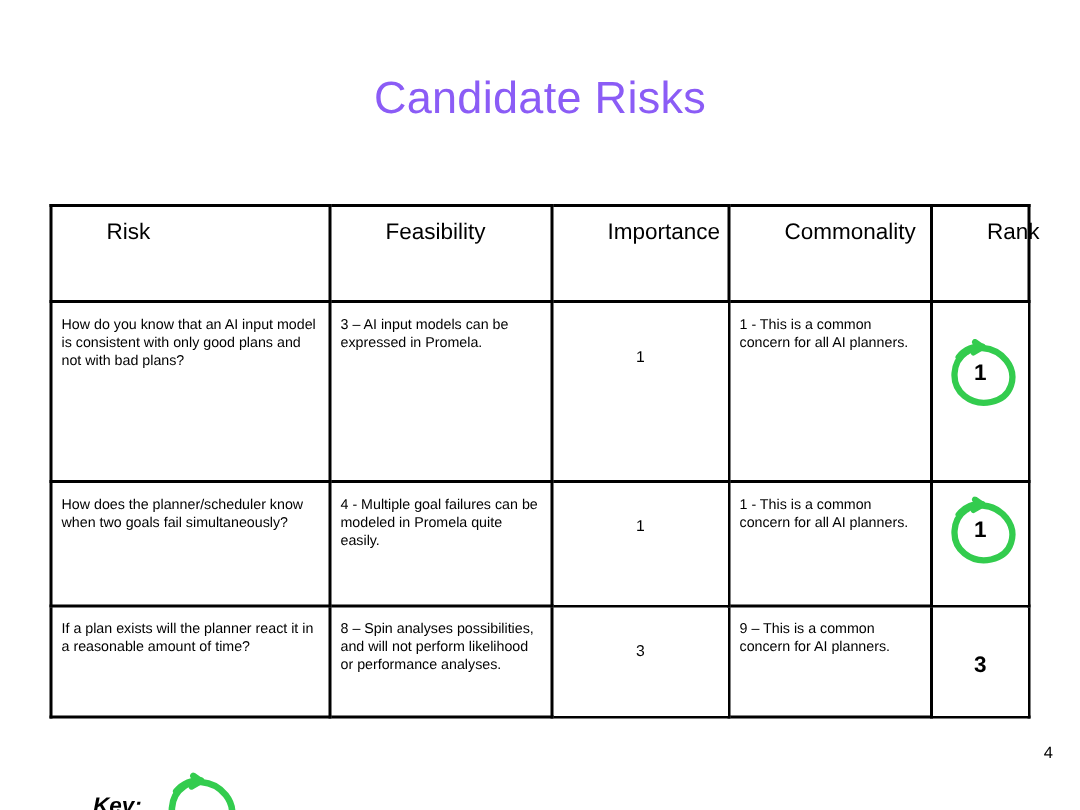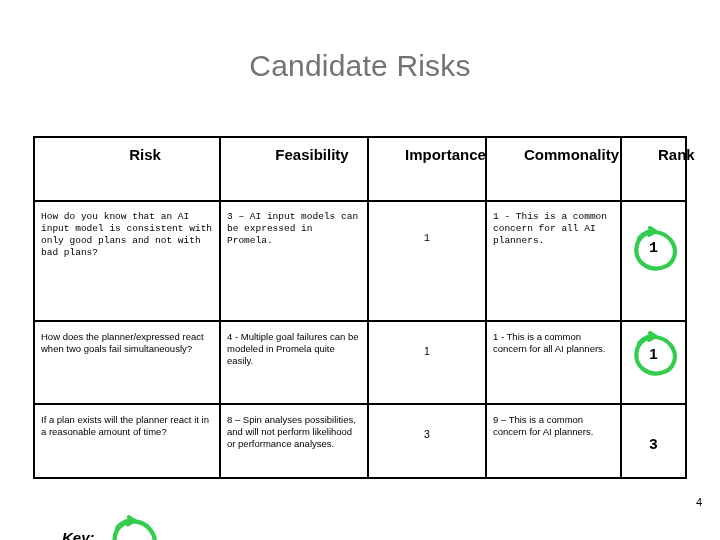--- a/index.html
+++ b/index.html
@@ -20,21 +20,21 @@
   .slide-title {
     position: absolute;
     left: 0;
     top: 48px;
     width: 720px;
     text-align: center;
     font-size: 30px;
     font-weight: normal;
     line-height: 36px;
     letter-spacing: 0.2px;
-    color: #737373;
+    color: #8b5cf6;
   }
 
   
   .risk-table {
     position: absolute;
     left: 33px;
     top: 136px;
     width: 652px;
     border-collapse: collapse;
     table-layout: fixed;
@@ -56,35 +56,35 @@
   
   .hdr-cell {
     height: 62px;
     vertical-align: top;
   }
   .hdr-label {
     display: block;
     font-size: 15px;
     line-height: 18px;
     padding: 8px 0 0 6px;
-    font-weight: bold;
-    text-align: center;
+    font-weight: normal;
+    text-align: left;
     white-space: nowrap;
     margin-left: 30px;
   }
 
   
   .cell-text {
     display: block;
     font-size: 9.5px;
     line-height: 12px;
     padding: 9px 6px 6px 6px;
     text-align: left;
   }
-  .row1 td { height: 118px; font-family: Liberation Mono, monospace; }
+  .row1 td { height: 118px; }
   .row2 td { height: 81px;  }
   .row3 td { height: 72px;  }
 
   .importance-cell { position: relative; }
   .importance-val {
     display: block;
     text-align: center;
     font-size: 10.5px;
     line-height: 12px;
     padding-top: 30px;
@@ -213,21 +213,21 @@
             <path d="M9 12 C13 7, 20 4, 25 5" fill="none" stroke="#33cc4e" stroke-width="4" stroke-linecap="round"></path>
             <path d="M20 2 L25 5.5 L19 9" fill="none" stroke="#33cc4e" stroke-width="4" stroke-linecap="round" stroke-linejoin="round"></path>
           </svg>
           <span class="rank-val">1</span>
         </div>
       </td>
     </tr>
 
     <tr class="row2">
       <td>
-        <span class="cell-text">How does the planner/expressed react when two goals fail simultaneously?</span>
+        <span class="cell-text">How does the planner/scheduler know when two goals fail simultaneously?</span>
       </td>
       <td>
         <span class="cell-text">4 - Multiple goal failures can be modeled in Promela quite easily.</span>
       </td>
       <td class="importance-cell">
         <span class="importance-val">1</span>
       </td>
       <td>
         <span class="cell-text">1 - This is a common concern for all AI planners.</span>
       </td>

